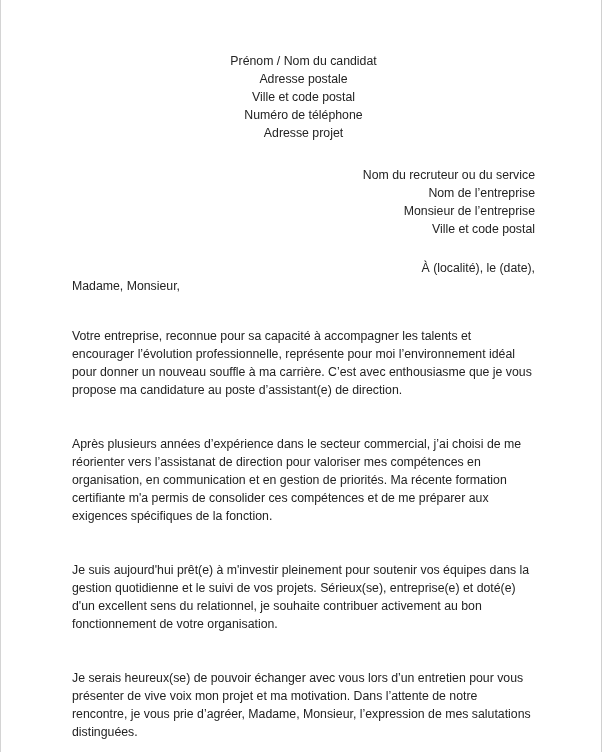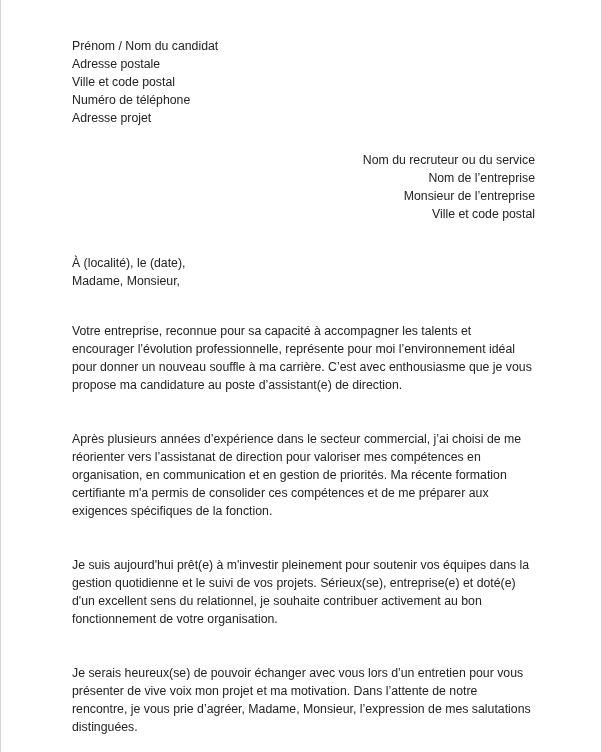--- a/index.html
+++ b/index.html
@@ -45,34 +45,34 @@
     margin: 0;
   }
 
   .block .line {
     display: block;
     white-space: pre-wrap;
   }
 
   
   .sender-block {
-    margin-top: 7px;
-    text-align: left;
+    margin-top: 22px;
+    text-align: center;
   }
 
   
   .recipient-block {
     margin-top: 24px;
     text-align: right;
   }
 
   
   .dateline-block {
-    margin-top: 31px;
-    text-align: left;
+    margin-top: 21px;
+    text-align: right;
   }
 
   
   .subject-block {
     margin-top: 24px;
     text-align: left;
   }
 
   
   .salutation-block {

